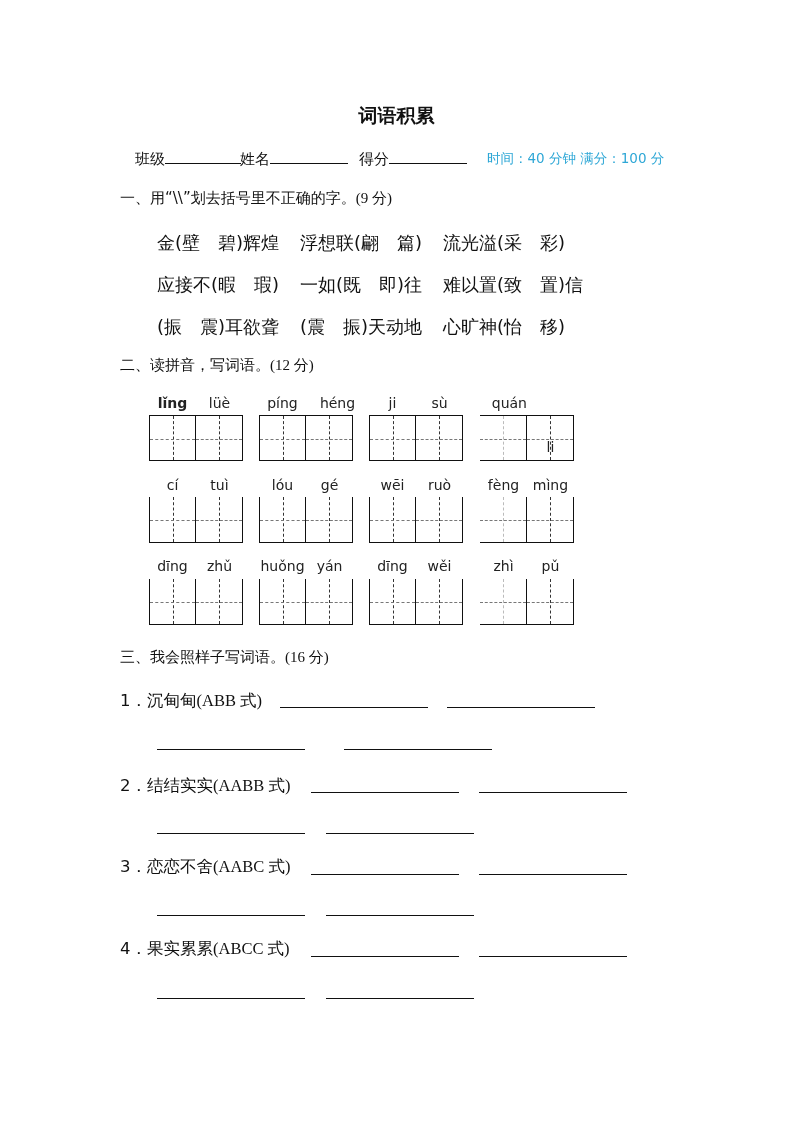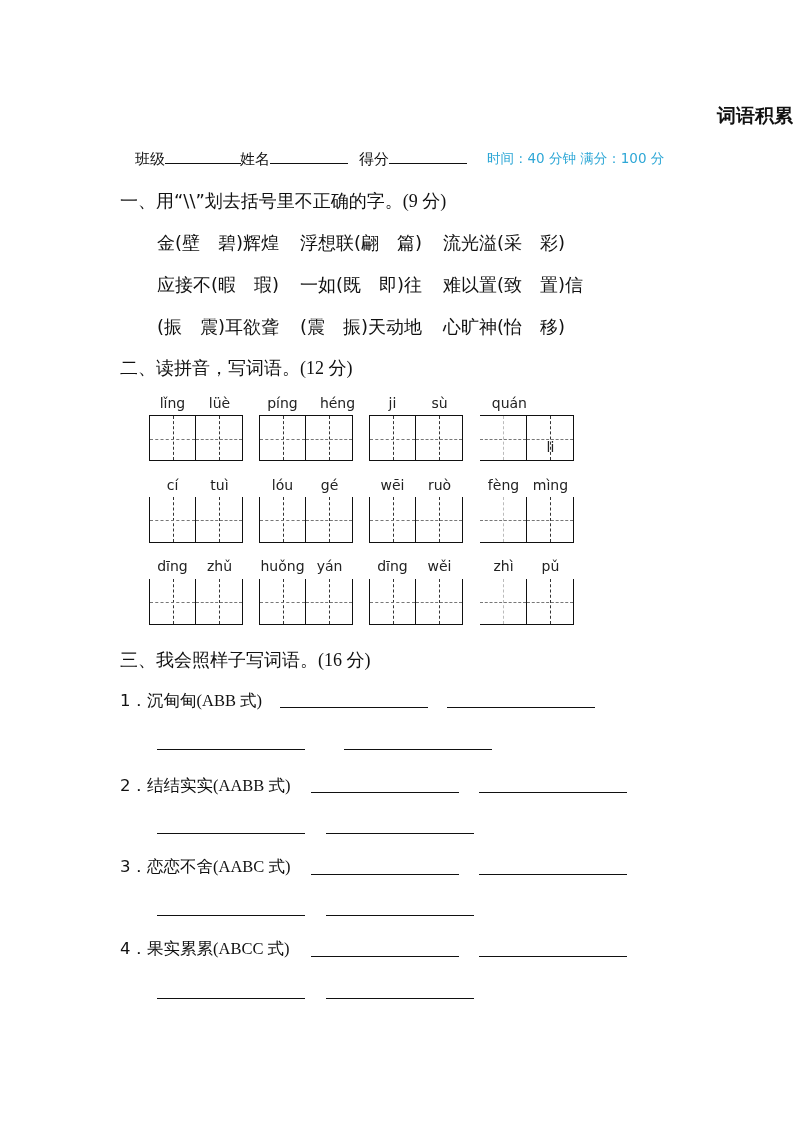--- a/index.html
+++ b/index.html
@@ -1,23 +1,23 @@
 <!DOCTYPE html>
 <html><head>
 <meta charset="utf-8">
 <style>
   html, body { margin: 0; padding: 0; background: #ffffff; }
   body { width: 793px; height: 1122px; position: relative; overflow: hidden;
          font-family: "DejaVu Sans", "Liberation Sans", sans-serif; color: #111; }
   .abs { position: absolute; white-space: nowrap; }
-  .title { left: 0; width: 793px; top: 103px; text-align: right; font-size: 19px; font-weight: bold; }
+  .title { left: 0; width: 793px; top: 103px; text-align: center; font-size: 19px; font-weight: bold; }
   .hdr { top: 149px; font-size: 15px; }
   .hdr .blank { display: inline-block; border-bottom: 1px solid #111; height: 14px; vertical-align: baseline; }
   .time { top: 150px; left: 487px; font-size: 13.5px; color: #2ea7d6; }
-  .sec { font-size: 18px; }
+  .sec { font-size: 15px; }
   .serif { font-family: "Liberation Serif", "DejaVu Serif", serif; }
   .row1 { font-size: 18px; }
   .pinyin { font-family: "DejaVu Sans", sans-serif; font-size: 14px; color: #222; text-align: center; width: 47px; }
   .grid { position: absolute; height: 46px; }
   .cell { position: absolute; top: 0; width: 47px; height: 46px; box-sizing: border-box; }
   .cell .v { position: absolute; left: 23px; top: 0; bottom: 0; border-left: 1px dashed #333; }
   .cell .h { position: absolute; top: 23px; left: 0; right: 0; border-top: 1px dashed #777; }
   .b-l { border-left: 1px solid #111; }
   .b-r { border-right: 1px solid #111; }
   .b-t { border-top: 1px solid #111; }
@@ -54,21 +54,21 @@
 <div class="abs row1" style="left:443px; top:273px;">难以置(致　置)信</div>
 
 <div class="abs row1" style="left:157px; top:315px;">(振　震)耳欲聋</div>
 <div class="abs row1" style="left:300px; top:315px;">(震　振)天动地</div>
 <div class="abs row1" style="left:443px; top:315px;">心旷神(怡　移)</div>
 
 <div class="abs sec" style="left:120px; top:356px;">
   <span>二、读拼音，写词语。</span><span class="serif">(12 分)</span>
 </div>
 
-<div class="abs pinyin" style="left:149px; top:395px;">lǐng</div>
+<div class="abs pinyin" style="left:149px; top:395px;font-weight:bold;">lǐng</div>
 <div class="abs pinyin" style="left:196px; top:395px;">lüè</div>
 <div class="abs pinyin" style="left:259px; top:395px;">píng</div>
 <div class="abs pinyin" style="left:314px; top:395px;">héng</div>
 <div class="abs pinyin" style="left:369px; top:395px;">ji</div>
 <div class="abs pinyin" style="left:416px; top:395px;">sù</div>
 <div class="abs pinyin" style="left:480px; top:395px;text-align:right;">quán</div>
 <div class="abs pinyin" style="left:527px; top:395px;margin-top:44px;">li</div>
 
 <div class="grid" style="left:149px; top:415px; width:94px;">
   <div class="cell b-l b-t b-b b-r" style="left:0;">

